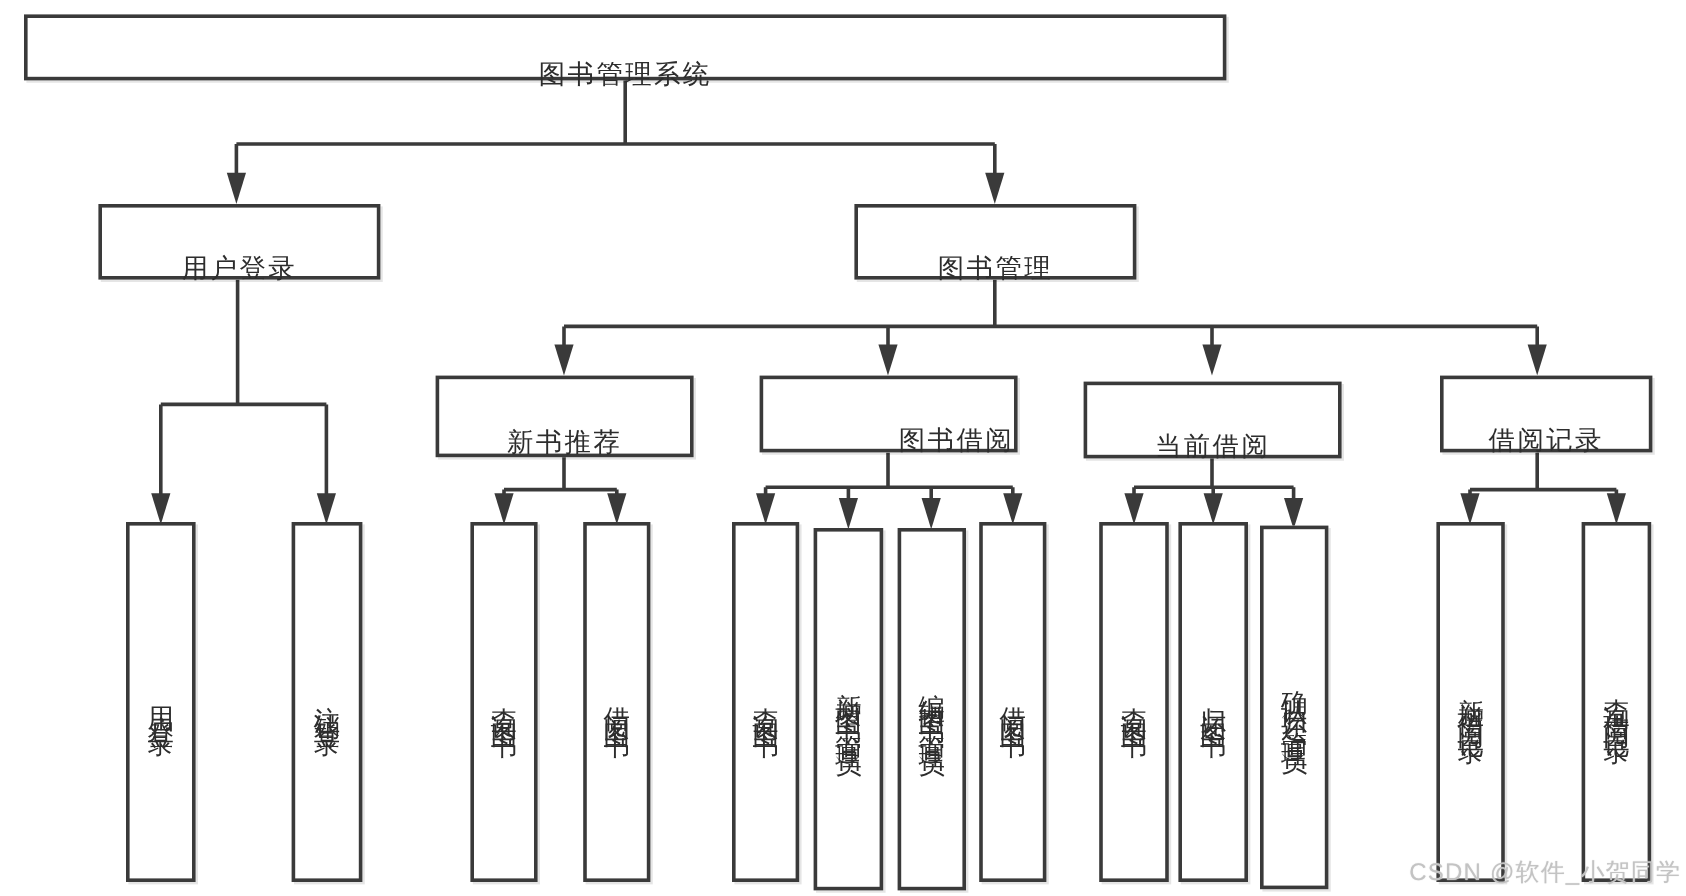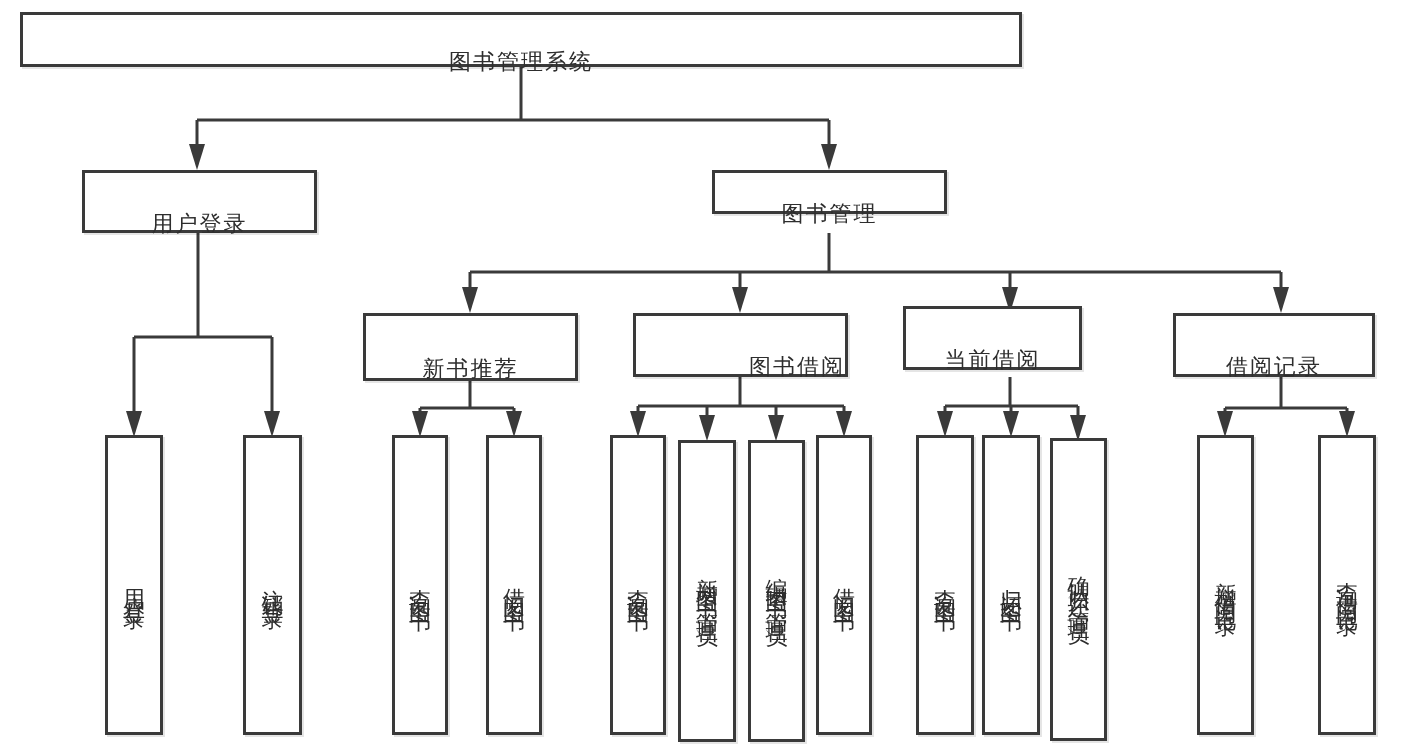--- a/index.html
+++ b/index.html
@@ -33,26 +33,26 @@
     writing-mode:vertical-rl;
     text-orientation:mixed;
     letter-spacing:7px;
     line-height:1;
     white-space:nowrap;
   }
   
   .b-root{left:20px;top:12px;width:1002px;height:55px;}
   
   .b-userlogin{left:82px;top:170px;width:235px;height:63px;}
-  .b-bookmgmt{left:712px;top:170px;width:235px;height:44px;}
+  .b-bookmgmt{left:712px;top:170px;width:235px;height:63px;}
   
   .b-recommend{left:363px;top:313px;width:215px;height:68px;}
   .b-borrow{left:633px;top:313px;width:215px;height:64px;justify-content:flex-end;}
-  .b-current{left:903px;top:306px;width:179px;height:64px;}
-  .b-records{left:1173px;top:313px;width:202px;height:64px;}
+  .b-current{left:903px;top:318px;width:215px;height:64px;}
+  .b-records{left:1200px;top:313px;width:177px;height:64px;}
   
   .b-login{left:105px;top:435px;width:58px;height:300px;}
   .b-logout{left:243px;top:435px;width:59px;height:300px;}
   .b-recq{left:392px;top:435px;width:56px;height:300px;}
   .b-recb{left:486px;top:435px;width:56px;height:300px;}
   .b-borq{left:610px;top:435px;width:56px;height:300px;}
   .b-boradd{left:678px;top:440px;width:58px;height:302px;}
   .b-boredit{left:748px;top:440px;width:57px;height:302px;}
   .b-borb{left:816px;top:435px;width:56px;height:300px;}
   .b-curq{left:916px;top:435px;width:58px;height:300px;}
@@ -178,14 +178,15 @@
     <span class="vlabel">确认归还（管理员）</span>
   </div>
 
   <div class="box b-recdadd">
     <span class="vlabel">新增借阅记录</span>
   </div>
   <div class="box b-recdq">
     <span class="vlabel">查询借阅记录</span>
   </div>
 
+  <div class="watermark">CSDN @软件_小贺同学</div>
 
 </div>
 
 </body></html>

